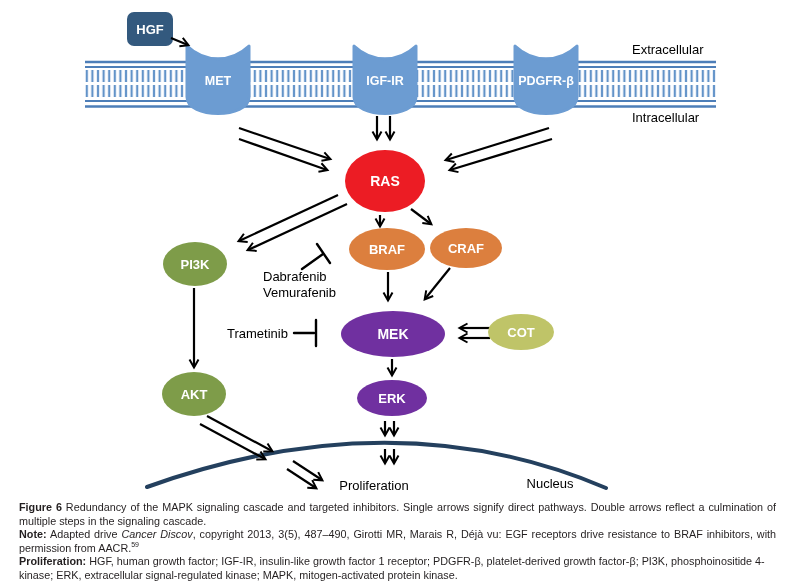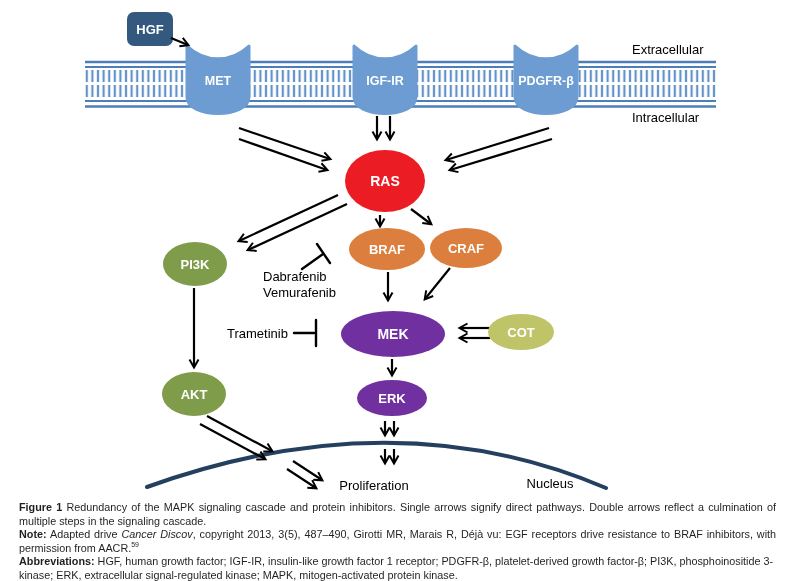--- a/index.html
+++ b/index.html
@@ -155,27 +155,27 @@
 
     <text class="dlabel" x="263" y="281">Dabrafenib</text>
     <text class="dlabel" x="263" y="297">Vemurafenib</text>
     <text class="dlabel" x="227" y="338">Trametinib</text>
     <text class="dlabel" x="374" y="490" text-anchor="middle">Proliferation</text>
     <text class="dlabel" x="550" y="488" text-anchor="middle">Nucleus</text>
   </svg>
 
   <div class="caption">
     <p class="cap-p">
-      <b>Figure 1</b>
-      <span>Redundancy of the MAPK signaling cascade and protein inhibitors. Single arrows signify direct pathways. Double arrows reflect a culmination of multiple steps in the signaling cascade.</span>
+      <b>Figure 6</b>
+      <span>Redundancy of the MAPK signaling cascade and targeted inhibitors. Single arrows signify direct pathways. Double arrows reflect a culmination of multiple steps in the signaling cascade.</span>
     </p>
     <p class="cap-p">
       <b>Note:</b>
       <span>Adapted drive</span>
       <i>Cancer Discov</i><span>, copyright 2013, 3(5), 487–490, Girotti MR, Marais R, Déjà vu: EGF receptors drive resistance to BRAF inhibitors, with permission from AACR.</span><sup>59</sup>
     </p>
     <p class="cap-p last">
-      <b>Abbreviations:</b>
-      <span>HGF, human growth factor; IGF-IR, insulin-like growth factor 1 receptor; PDGFR-β, platelet-derived growth factor-β; PI3K, phosphoinositide 3-kinase; ERK, extracellular signal-regulated kinase; MAPK, mitogen-activated protein kinase.</span>
+      <b>Proliferation:</b>
+      <span>HGF, human growth factor; IGF-IR, insulin-like growth factor 1 receptor; PDGFR-β, platelet-derived growth factor-β; PI3K, phosphoinositide 4-kinase; ERK, extracellular signal-regulated kinase; MAPK, mitogen-activated protein kinase.</span>
     </p>
   </div>
 
 </div>
 
 </body></html>

